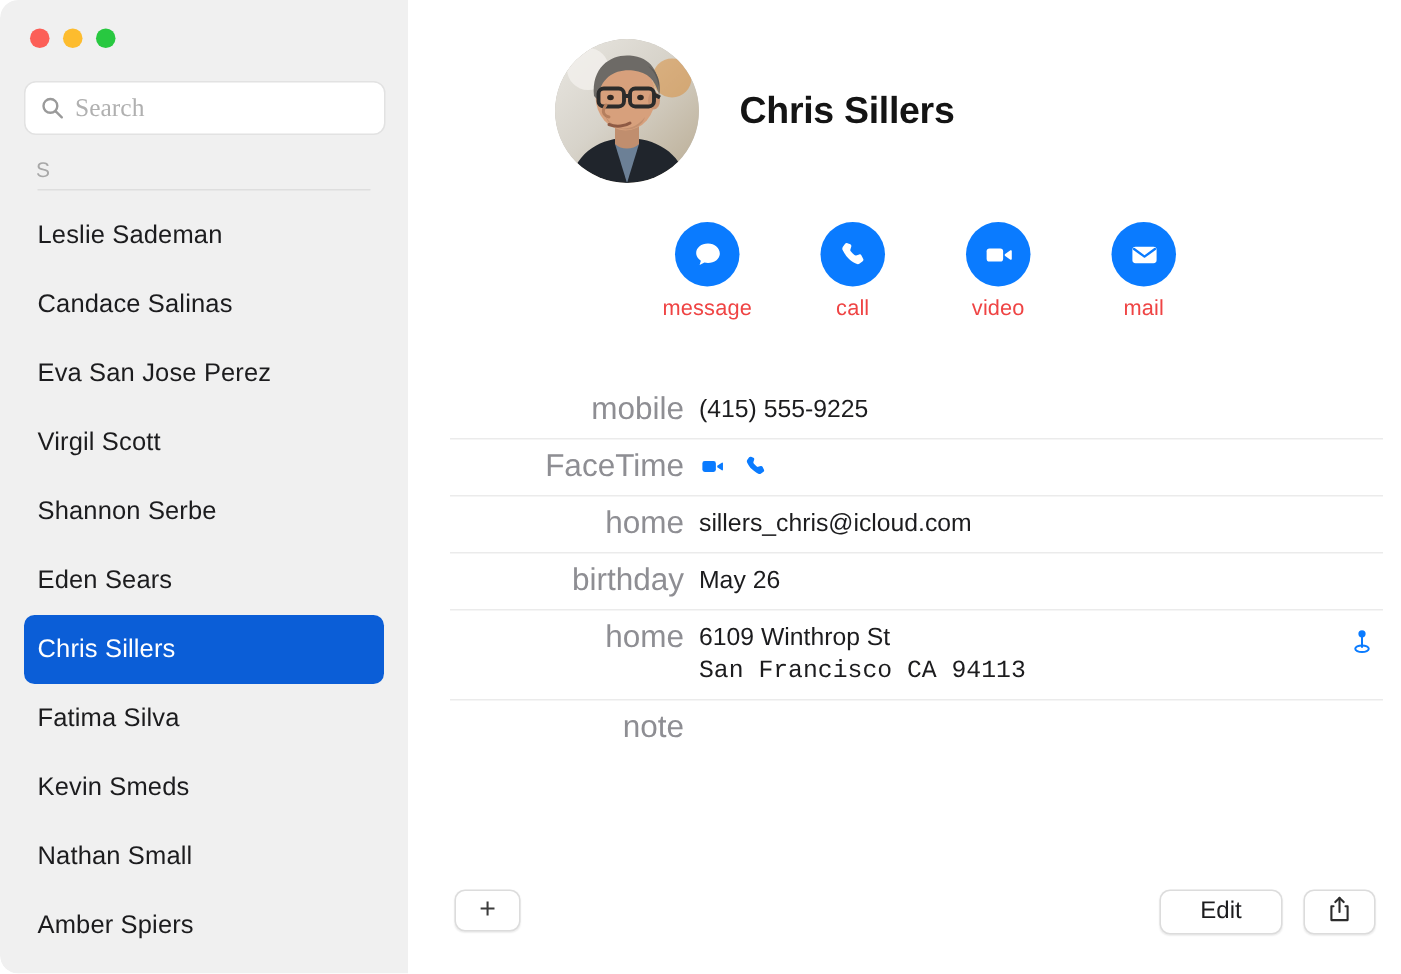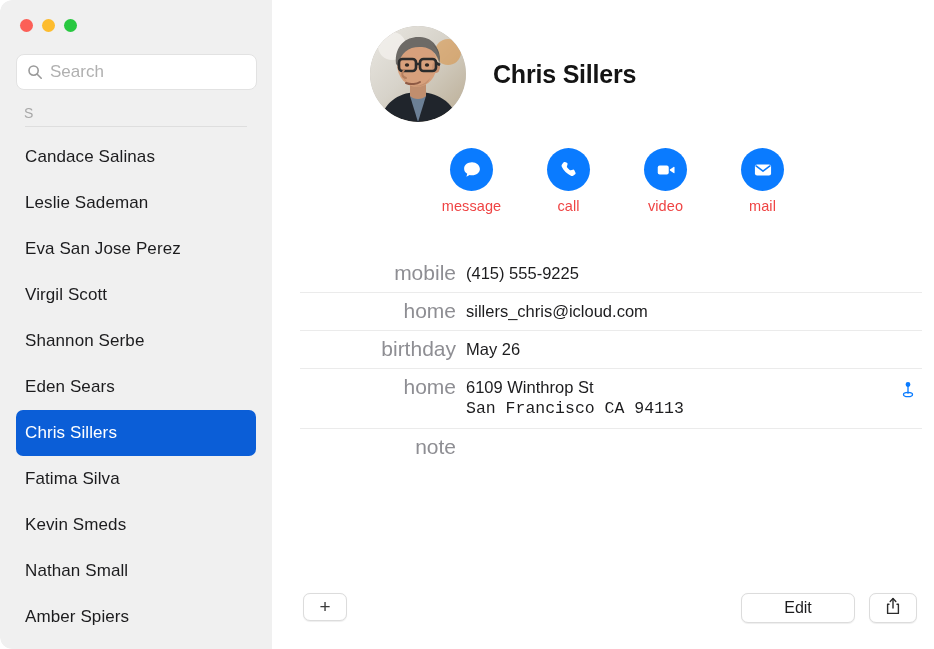--- a/index.html
+++ b/index.html
@@ -56,21 +56,21 @@
     background: #ffffff;
     border: 1px solid #e2e2e2;
     border-radius: 8px;
     display: flex;
     align-items: center;
     padding-left: 10px;
   }
   .search-icon { width: 16px; height: 16px; flex: 0 0 16px; margin-right: 7px; color: #9a9a9a; }
   .search-input {
     border: 0; outline: 0; background: transparent;
-    font-family: Liberation Sans, sans-serif;
+    font-family: Liberation Serif, serif;
     font-size: 17px;
     color: #222;
     width: 190px;
     padding: 0;
   }
   .search-input::placeholder { color: #b0b0b0; }
 
   
   .section-head {
     position: absolute;
@@ -224,21 +224,21 @@
     background: #ffffff;
     border: 1px solid #dcdcdc;
     border-radius: 7px;
     display: flex;
     align-items: center;
     justify-content: center;
     box-shadow: 0 0.5px 1px rgba(0,0,0,0.07);
     cursor: pointer;
   }
   #add-btn  { left: 31px;  top: 14px; width: 44px; height: 28px; }
-  #edit-btn { right: 79px; top: 14px; width: 114px; height: 30px;
+  #edit-btn { right: 79px; top: 14px; width: 82px; height: 30px;
               font-size: 16px; color: #1c1c1e; }
   #share-btn{ right: 17px; top: 14px; width: 48px; height: 30px; }
   .plus-glyph { font-size: 19px; color: #3c3c3c; line-height: 1; margin-top: -2px; }
 </style>
 </head>
 <body>
 
 <div id="window">
 
   <div id="sidebar">
@@ -257,24 +257,24 @@
         </svg>
       </span>
       <input class="search-input" type="text" placeholder="Search" value="" style="">
     </div>
 
     <div class="section-head">S</div>
     <div class="section-rule"></div>
 
     <div id="contact-list">
         <div class="contact-row">
+          <span>Leslie Sademan</span>
+        </div>
+        <div class="contact-row">
           <span>Candace Salinas</span>
-        </div>
-        <div class="contact-row">
-          <span>Leslie Sademan</span>
         </div>
         <div class="contact-row">
           <span>Eva San Jose Perez</span>
         </div>
         <div class="contact-row">
           <span>Virgil Scott</span>
         </div>
         <div class="contact-row">
           <span>Shannon Serbe</span>
         </div>
@@ -388,20 +388,36 @@
           <div class="action-label">mail</div>
         </div>
       </div>
 
     <div id="fields">
         <div class="field-row">
           <div class="field-label">mobile</div>
           <div class="field-value">(415) 555-9225</div>
         </div>
         <div class="field-row">
+          <div class="field-label">FaceTime</div>
+          <div class="field-value inline-icons">
+            <span>
+              <svg width="18" height="18" viewBox="0 0 24 24">
+                <rect x="3" y="7.2" width="12" height="9.6" rx="2.1" fill="#0a7bff"></rect>
+                <path d="M16.2 12.6l4.1 2.8c.4.3 1-.0 1-.5V9.1c0-.5-.6-.8-1-.5l-4.1 2.8v1.2z" fill="#0a7bff"></path>
+              </svg>
+            </span>
+            <span>
+              <svg width="18" height="18" viewBox="0 0 24 24">
+                <path d="M7.6 3.4c-.6-.3-1.3-.1-1.7.4L4.3 6c-.5.7-.6 1.6-.2 2.4 1 2.2 2.4 4.2 4.1 5.9 1.7 1.7 3.7 3.1 5.9 4.1.8.4 1.7.3 2.4-.2l2.2-1.6c.5-.4.7-1.1.4-1.7l-1.3-2.6c-.3-.6-1-.9-1.6-.7l-2.3.7c-.4.1-.9 0-1.2-.3-1-.8-1.9-1.7-2.7-2.7-.3-.3-.4-.8-.3-1.2l.7-2.3c.2-.6-.1-1.3-.7-1.6L7.6 3.4z" fill="#0a7bff"></path>
+              </svg>
+            </span>
+          </div>
+        </div>
+        <div class="field-row">
           <div class="field-label">home</div>
           <div class="field-value">sillers_chris@icloud.com</div>
         </div>
         <div class="field-row">
           <div class="field-label">birthday</div>
           <div class="field-value">May 26</div>
         </div>
         <div class="field-row">
           <div class="field-label">home</div>
           <div class="field-value"><span>6109 Winthrop St</span><span class="line2">San Francisco CA 94113</span></div>

